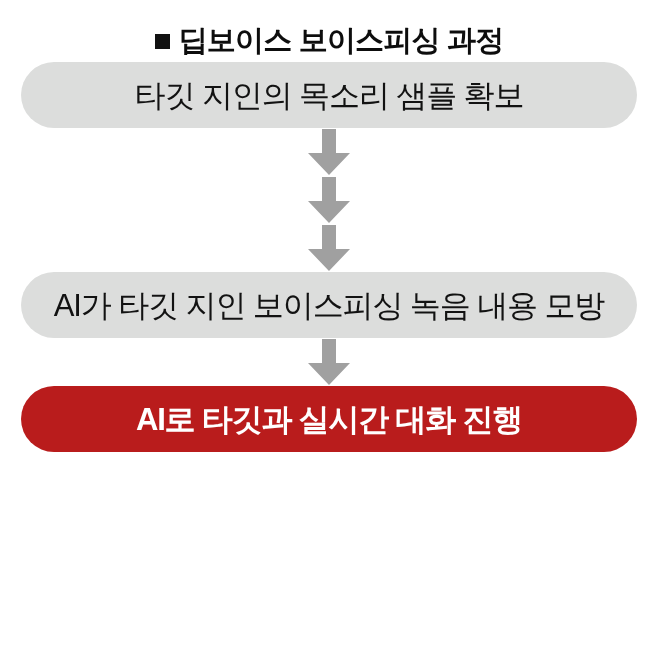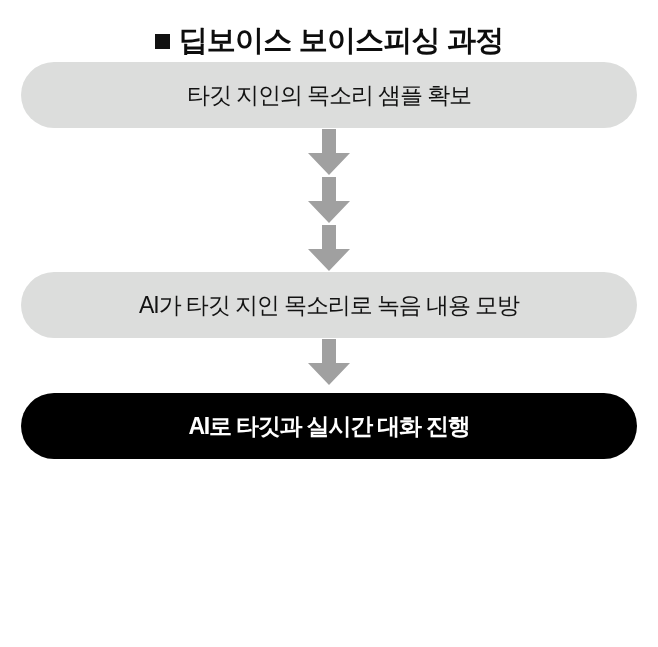--- a/index.html
+++ b/index.html
@@ -68,25 +68,24 @@
     border-radius: 33px;
     display: flex;
     align-items: center;
     justify-content: center;
     box-sizing: border-box;
   }
   .step.tone-gray {
     background: #dcdddc;
   }
   .step.tone-orange {
-    background: #000000;
-    margin-top: 7px;
+    background: #b91c1c;
   }
   .step-label {
-    font-size: 23px;
+    font-size: 31px;
     color: #121212;
     letter-spacing: -1.1px;
     line-height: 1;
     white-space: nowrap;
     font-weight: normal;
   }
   .step.tone-orange .step-label {
     color: #ffffff;
     font-weight: bold;
     letter-spacing: -1.2px;
@@ -139,21 +138,21 @@
 
 
     <div class="connector">
       <svg class="arrow-down" viewBox="0 0 42 46" aria-hidden="true">
         <path d="M14 0 H28 V24 H42 L21 46 L0 24 H14 Z" fill="#a0a0a0"></path>
       </svg>
     </div>
 
     <div class="step-wrap">
       <div class="step tone-gray">
-        <span class="step-label">AI가 타깃 지인 목소리로 녹음 내용 모방</span>
+        <span class="step-label">AI가 타깃 지인 보이스피싱 녹음 내용 모방</span>
       </div>
     </div>
 
     <div class="connector">
       <svg class="arrow-down" viewBox="0 0 42 46" aria-hidden="true">
         <path d="M14 0 H28 V24 H42 L21 46 L0 24 H14 Z" fill="#a0a0a0"></path>
       </svg>
     </div>
 
     <div class="step-wrap">

